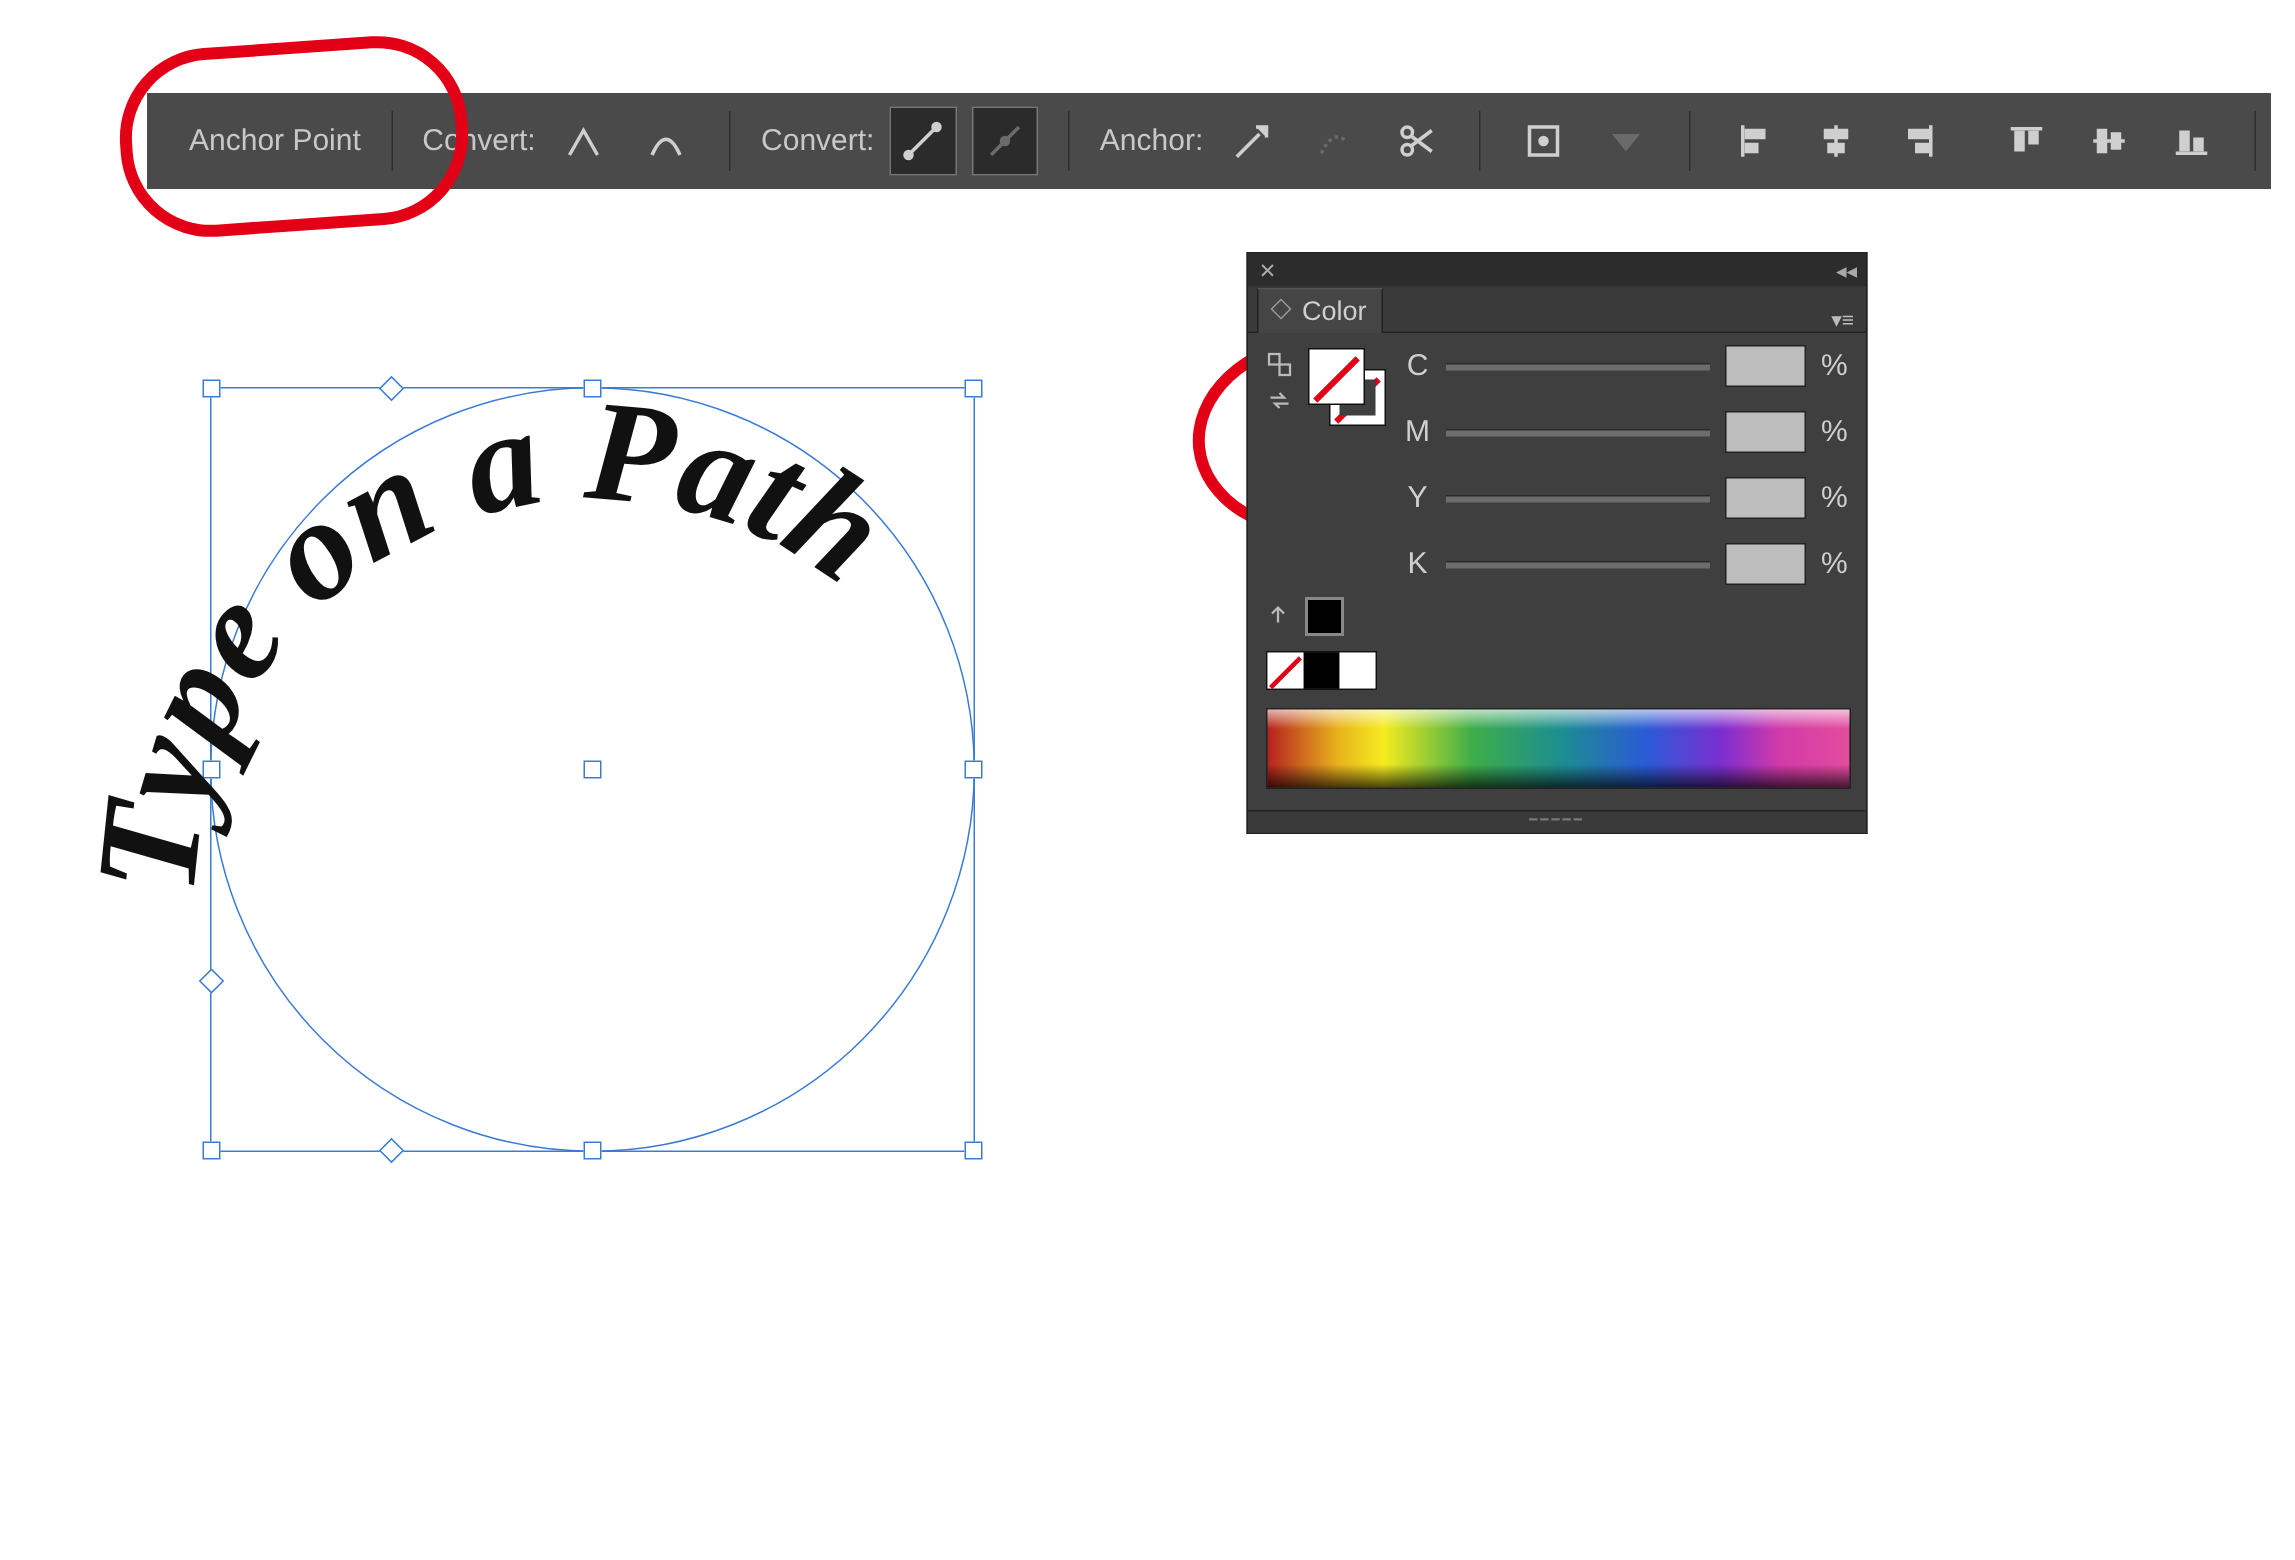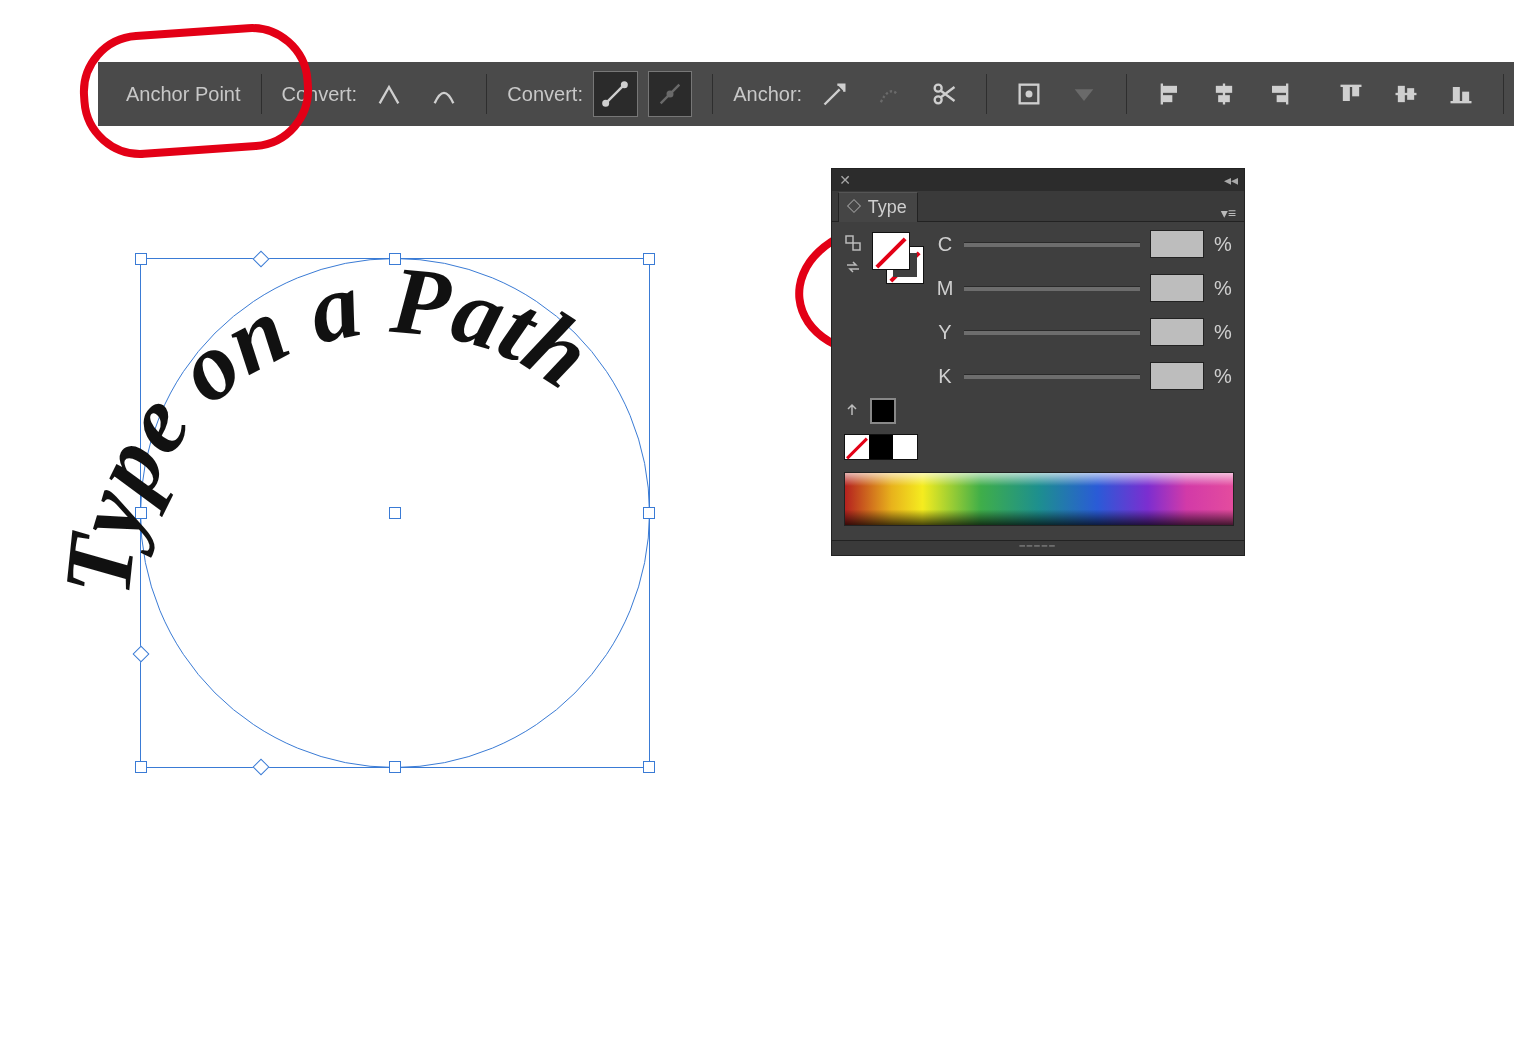--- a/index.html
+++ b/index.html
@@ -405,21 +405,21 @@
 </div>
 
 <div class="panel">
   <div class="panel-top">
     <span class="panel-x">✕</span>
     <span class="panel-collapse">◂◂</span>
   </div>
   <div class="panel-tabrow">
     <div class="panel-tab">
       <span class="dia"></span>
-      <span>Type</span>
+      <span>Color</span>
     </div>
     <span class="panel-menu">▾≡</span>
   </div>
 
   <div class="panel-body">
     <div class="fillstroke-row">
       <div class="swap-icons">
         <div>
           <svg viewBox="0 0 18 18" stroke="#bbb" fill="none" stroke-width="1.5">
             <rect x="2" y="2" width="7" height="7"></rect>

